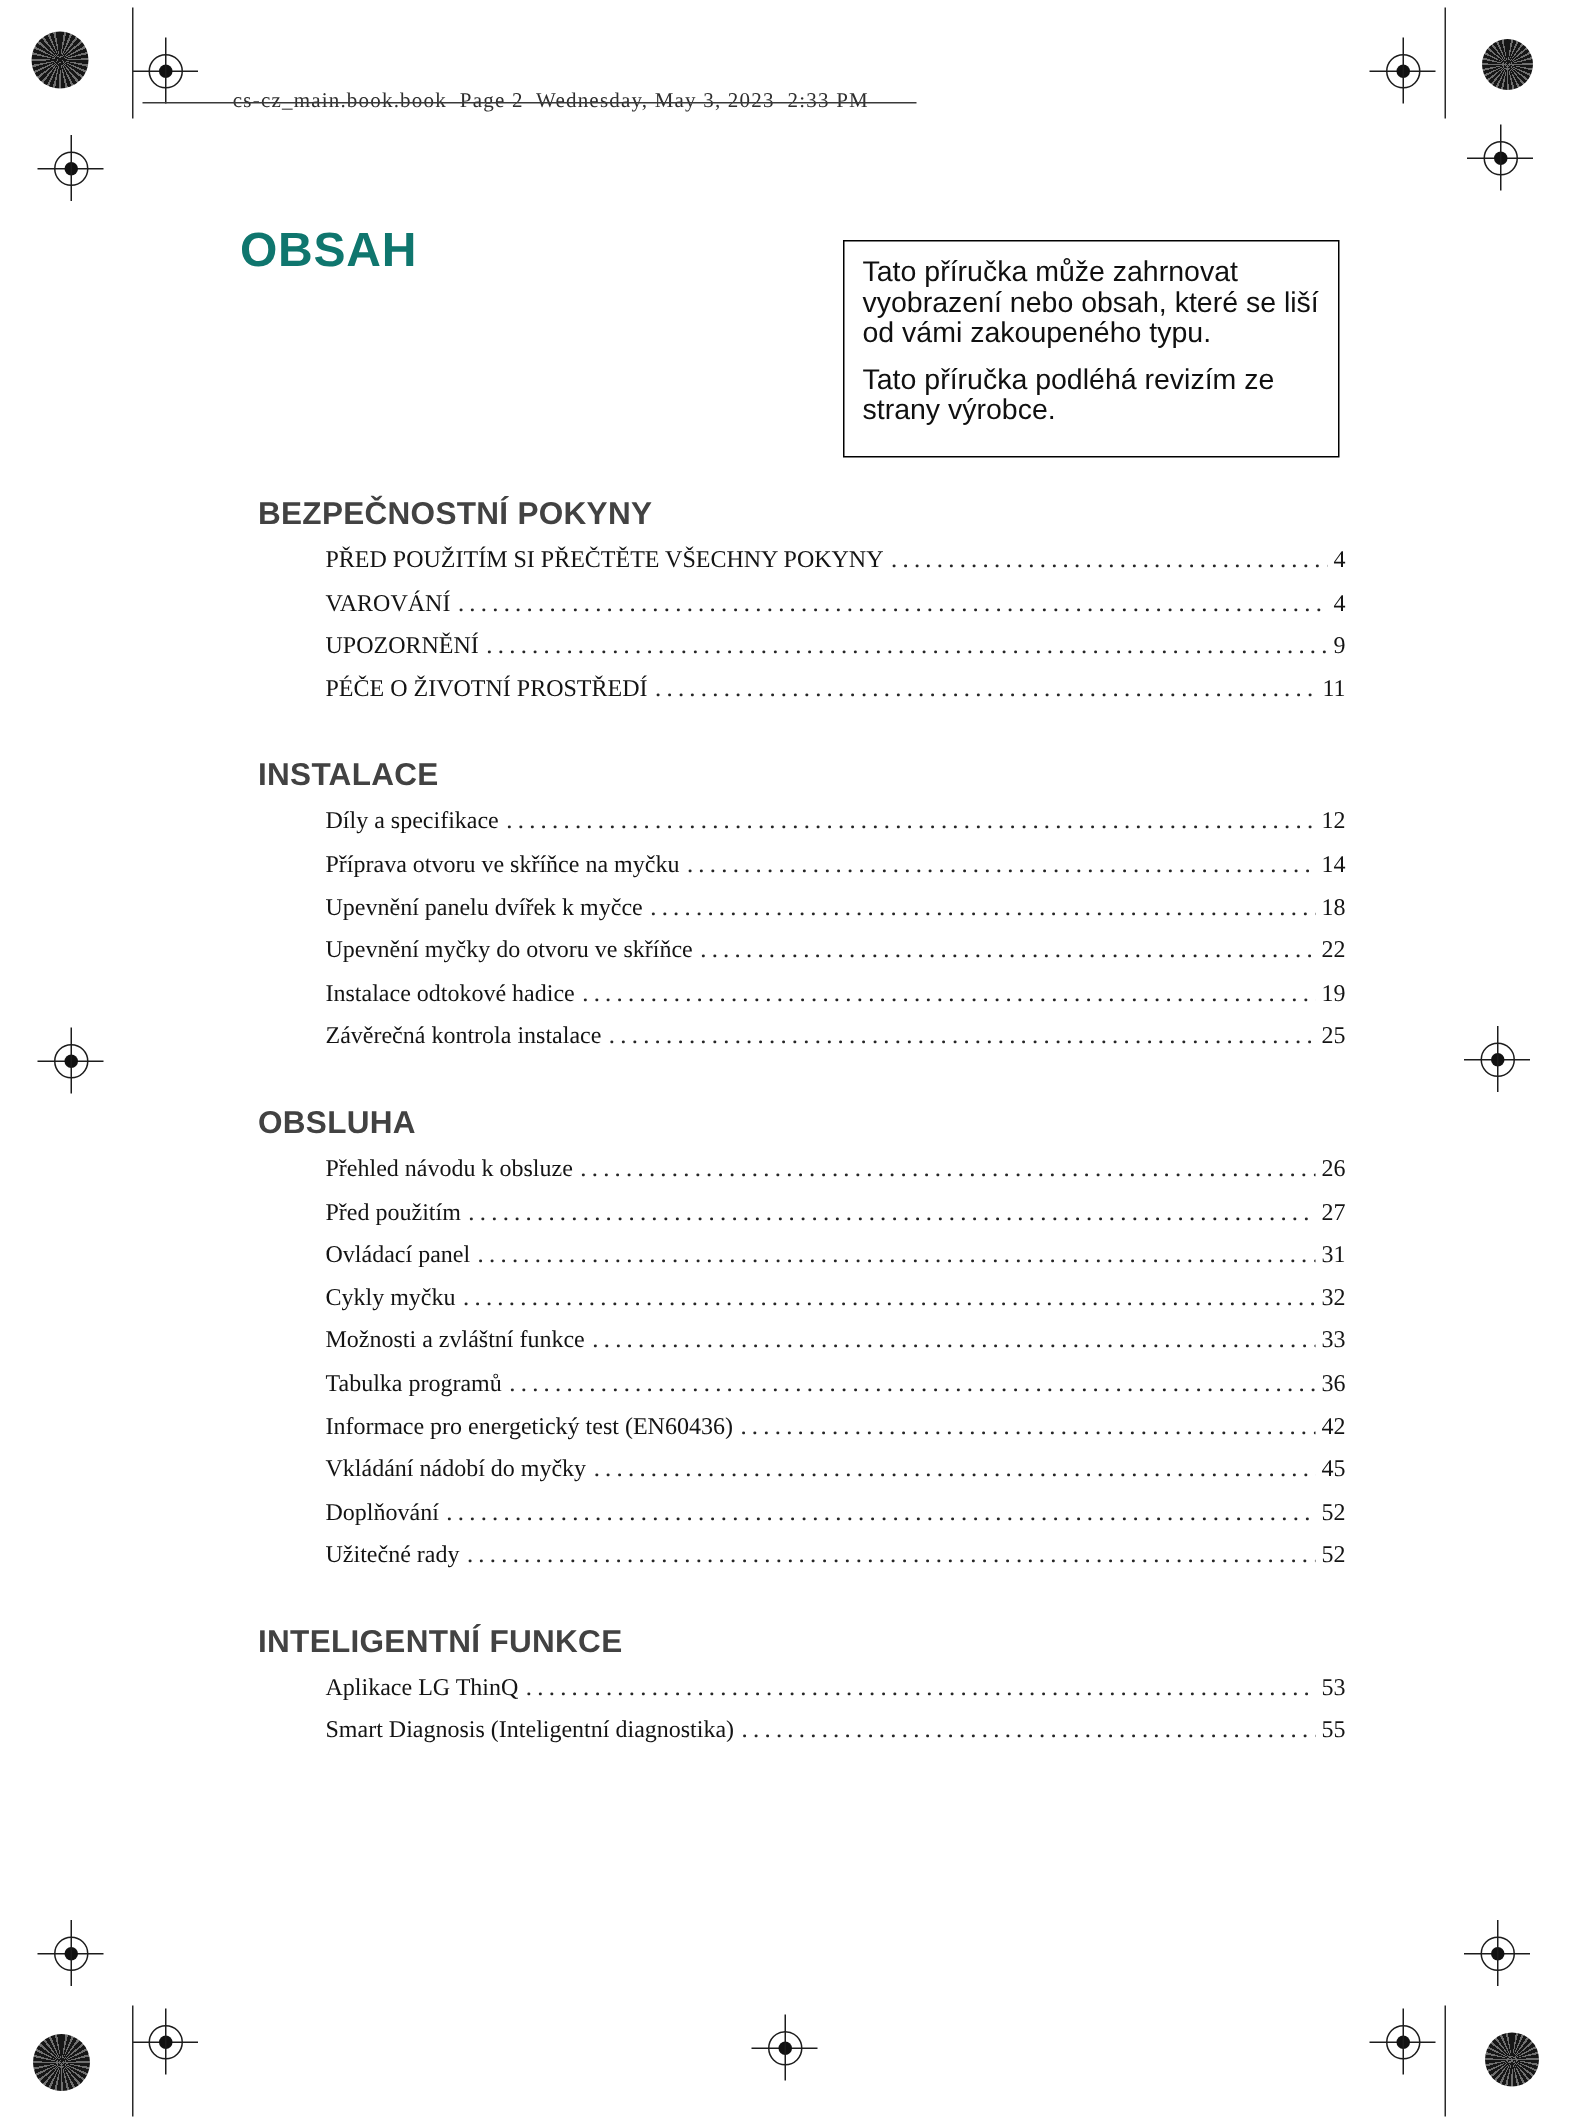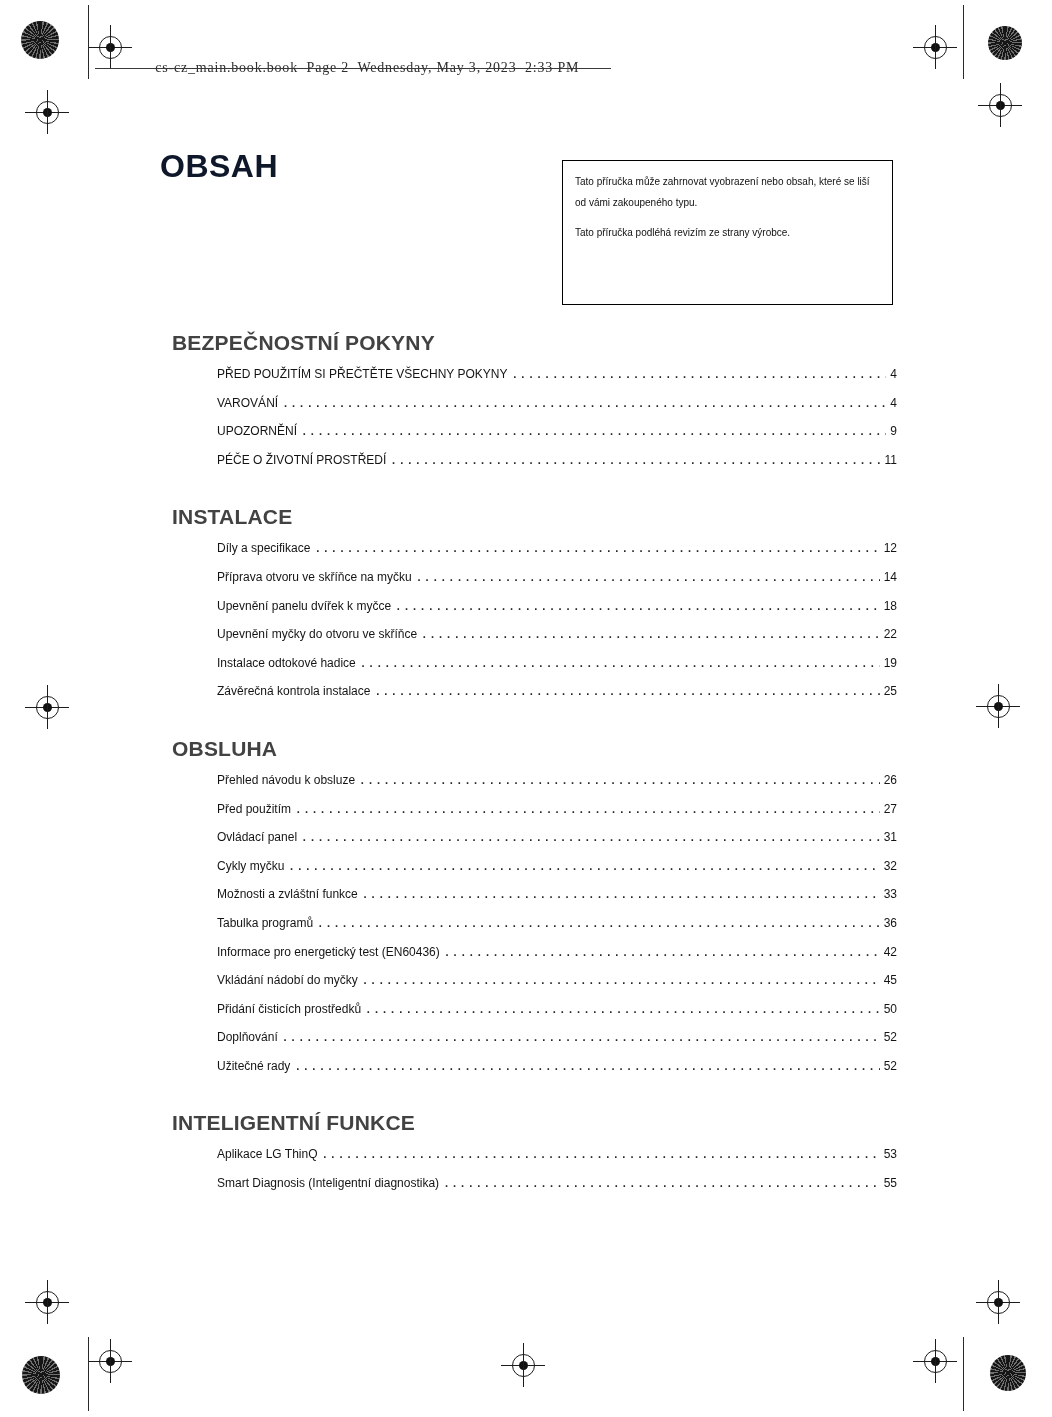--- a/index.html
+++ b/index.html
@@ -46,48 +46,48 @@
     white-space: pre;
   }
   .header-rule {
     position: absolute; left: 95px; top: 68px; width: 516px; height: 1px;
     background: #3a3a3a;
   }
 
   
   .page-title {
     position: absolute; left: 160px; top: 148px; margin: 0;
-    font-size: 32px; font-weight: 700; letter-spacing: 0.5px; color: #0f172a;
+    font-size: 32px; font-weight: 700; letter-spacing: 0.5px; color: #0f766e;
   }
 
   
   .note-box {
     position: absolute; left: 562px; top: 160px; width: 331px; min-height: 145px;
     box-sizing: border-box; border: 1.5px solid #000;
     padding: 11px 12px;
   }
   .note-box p {
-    margin: 0; font-size: 10px; line-height: 20.5px; color: #101010;
+    margin: 0; font-size: 19px; line-height: 20.5px; color: #101010;
   }
   .note-box p + p { margin-top: 10px; }
 
   
   .toc {
     position: absolute; left: 172px; top: 331px; width: 725px;
   }
   .toc-section + .toc-section { margin-top: 28px; }
   .toc-heading {
     margin: 0 0 8px 0;
     font-size: 21px; line-height: 24px; font-weight: 700;
     color: #424242; letter-spacing: 0.2px;
   }
   .toc-row {
     display: flex; align-items: baseline;
     padding-left: 45px; height: 28.6px;
-    font-size: 12px; color: #141414;
+    font-size: 16px; color: #141414; font-family: Liberation Serif, serif;
   }
   .toc-label { white-space: nowrap; flex: 0 0 auto; }
   .toc-dots {
     flex: 1 1 auto; overflow: hidden; white-space: nowrap;
     margin: 0 4px 0 5px; min-width: 12px;
   }
   .toc-dots::before {
     content: "........................................................................................................................................";
     letter-spacing: 3.5px; font-size: 16.5px; color: #262626;
   }
@@ -265,25 +265,20 @@
             <span class="toc-label">Informace pro energetický test (EN60436)</span>
             <span class="toc-dots"></span>
             <span class="toc-page">42</span>
           </div>
           <div class="toc-row">
             <span class="toc-label">Vkládání nádobí do myčky</span>
             <span class="toc-dots"></span>
             <span class="toc-page">45</span>
           </div>
           <div class="toc-row">
-            <span class="toc-label">Přidání čisticích prostředků</span>
-            <span class="toc-dots"></span>
-            <span class="toc-page">50</span>
-          </div>
-          <div class="toc-row">
             <span class="toc-label">Doplňování</span>
             <span class="toc-dots"></span>
             <span class="toc-page">52</span>
           </div>
           <div class="toc-row">
             <span class="toc-label">Užitečné rady</span>
             <span class="toc-dots"></span>
             <span class="toc-page">52</span>
           </div>
         </div>

